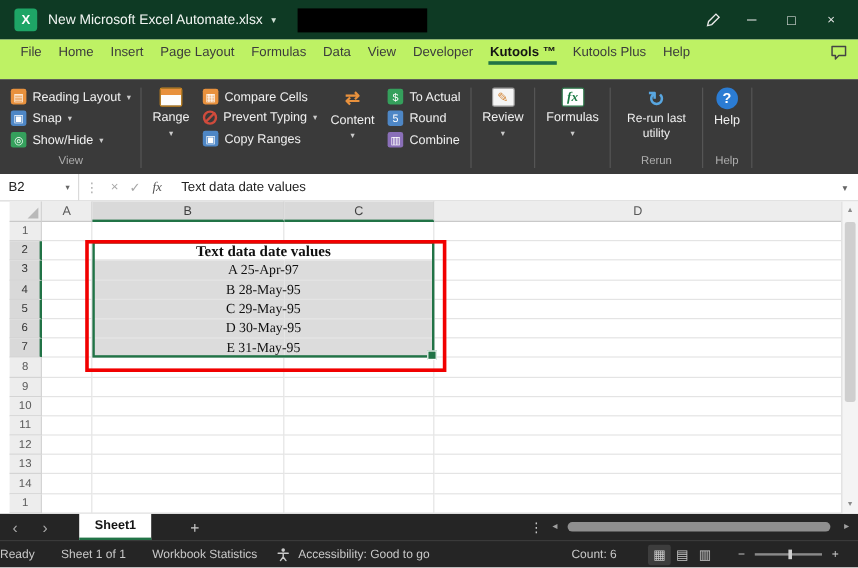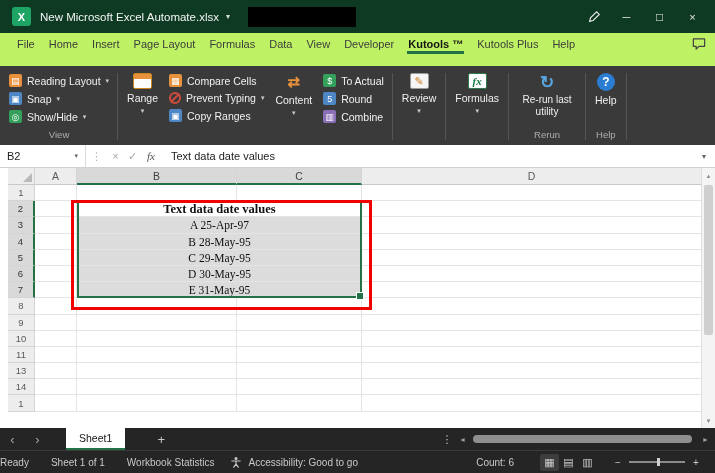--- a/index.html
+++ b/index.html
@@ -54,21 +54,21 @@
     font-family:"Liberation Serif",serif;font-style:italic;font-weight:bold;font-size:11px;
     display:flex;align-items:center;justify-content:center;border-radius:2px}
   .rerun-ic{font-size:17px;color:#58a6e0;font-weight:bold;height:18px;display:flex;align-items:center}
   .help-ic{width:18px;height:18px;border-radius:50%;background:#2b7cd3;color:#fff;font-weight:bold;font-size:12px;
     display:flex;align-items:center;justify-content:center}
   .prevent-ic{width:12px;height:12px;border:2px solid #cf4b3c;border-radius:50%;position:relative;flex:none}
   .prevent-ic::after{content:"";position:absolute;left:-2px;top:3px;width:12px;height:2px;background:#cf4b3c;transform:rotate(-45deg)}
 
   
   .fbar{height:23px;background:#fff;border-bottom:1px solid #d0d0d0;display:flex;align-items:center;font-size:11px;color:#222;flex:none}
-  .namebox{width:86px;align-self:stretch;border-right:1px solid #dadada;display:flex;align-items:center;padding:0 7px}
+  .namebox{width:66px;align-self:stretch;border-right:1px solid #dadada;display:flex;align-items:center;padding:0 7px}
   .namebox .nchev{margin-left:auto;font-size:7px;color:#666}
   .fdots{color:#adadad;margin:0 5px;font-size:11px}
   .fbtn{width:17px;text-align:center;color:#a6a6a6;font-size:11px}
   .ffx{font-family:"Liberation Serif",serif;font-style:italic;color:#555;width:20px;text-align:center}
   .fval{margin-left:10px;white-space:nowrap}
   .fchev{margin-left:auto;margin-right:9px;color:#666;font-size:8px}
 
   
   .gridarea{height:260px;position:relative;background:#fff;flex:none}
   .ghead{display:flex;height:17px;padding-left:8px;margin-right:14px}
@@ -95,21 +95,21 @@
   .seloutline::after{content:"";position:absolute;right:-4px;bottom:-4px;width:6px;height:6px;background:#217346;border:1px solid #fff}
   .redbox{position:absolute;left:71px;top:15px;width:301px;height:110px;border:3px solid #f10000;z-index:4;pointer-events:none}
   .vscroll{position:absolute;top:0;right:0;bottom:0;width:14px;background:#f4f4f4;border-left:1px solid #dedede;z-index:1}
   .vs-up{height:15px;display:flex;align-items:center;justify-content:center;font-size:6px;color:#8a8a8a}
   .vs-thumb{position:absolute;left:2px;right:2px;top:17px;height:150px;background:#cfcfcf;border-radius:2px}
   .vs-down{position:absolute;bottom:0;left:0;right:0;height:15px;display:flex;align-items:center;justify-content:center;font-size:6px;color:#8a8a8a}
 
   
   .sheetbar{height:22px;background:#252525;display:flex;align-items:center;color:#bdbdbd;flex:none}
   .snav{width:25px;text-align:center;font-size:13px;color:#a8a8a8}
-  .stab{margin-left:16px;height:22px;background:#fff;color:#141414;font-weight:normal;font-size:10.5px;display:flex;align-items:center;
+  .stab{margin-left:16px;height:22px;background:#fff;color:#141414;font-weight:bold;font-size:10.5px;display:flex;align-items:center;
     padding:0 13px;border-bottom:2px solid #217346}
   .saddbtn{margin-left:26px;font-size:13px;color:#c9c9c9;width:20px;text-align:center}
   .smore{margin-left:auto;font-size:11px;color:#c9c9c9;width:16px;text-align:center}
   .hscroll{display:flex;align-items:center;width:258px;height:100%;margin-right:2px}
   .hs-arrow{width:15px;text-align:center;font-size:7px;color:#9f9f9f}
   .hs-track{flex:1;height:100%;position:relative}
   .hs-thumb{position:absolute;left:3px;right:6px;top:7px;height:8px;background:#8f8f8f;border-radius:4px}
 
   
   .statusbar{height:23px;background:#252525;border-top:1px solid #3a3a3a;display:flex;align-items:center;font-size:10px;color:#c9c9c9;flex:none}
@@ -384,20 +384,27 @@
           </div>
           <div class="grow">
             <div class="rowhdr">10</div>
             <div class="gcell colA"></div>
             <div class="gcell colB"></div>
             <div class="gcell colC"></div>
             <div class="gcell colD"></div>
           </div>
           <div class="grow">
             <div class="rowhdr">11</div>
+            <div class="gcell colA"></div>
+            <div class="gcell colB"></div>
+            <div class="gcell colC"></div>
+            <div class="gcell colD"></div>
+          </div>
+          <div class="grow">
+            <div class="rowhdr">12</div>
             <div class="gcell colA"></div>
             <div class="gcell colB"></div>
             <div class="gcell colC"></div>
             <div class="gcell colD"></div>
           </div>
           <div class="grow">
             <div class="rowhdr">13</div>
             <div class="gcell colA"></div>
             <div class="gcell colB"></div>
             <div class="gcell colC"></div>

